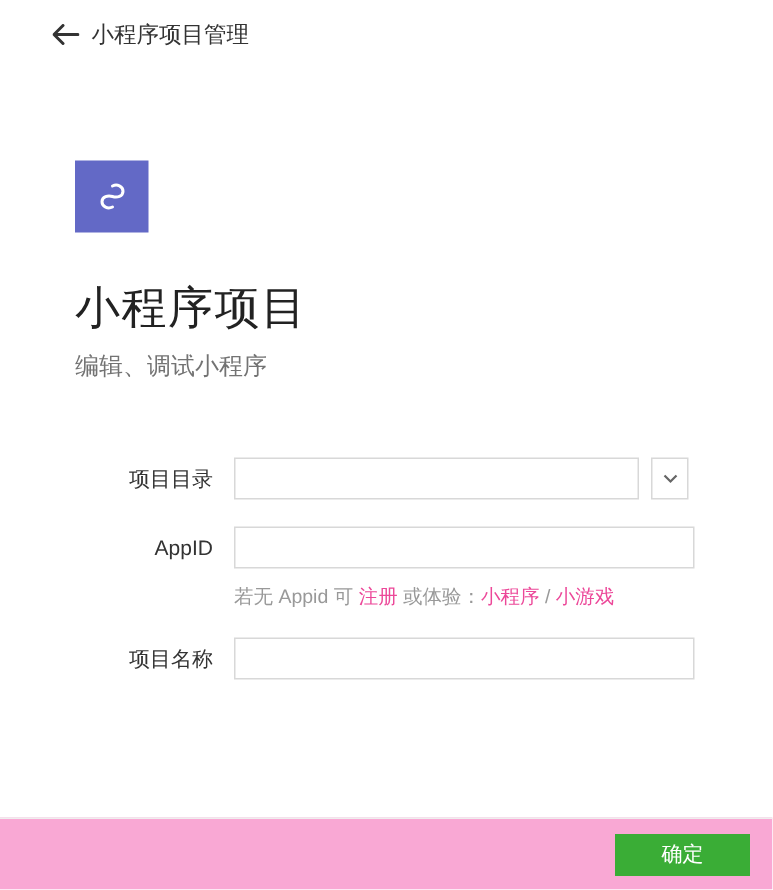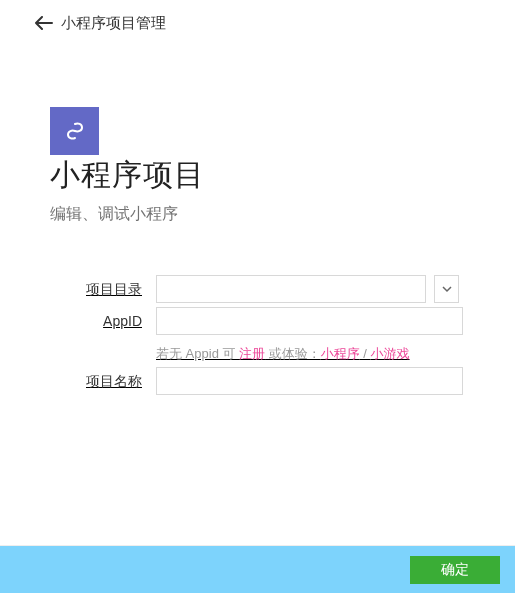--- a/index.html
+++ b/index.html
@@ -39,35 +39,35 @@
       background: #6369c6;
       display: flex;
       align-items: center;
       justify-content: center;
       margin-top: 60px;
     }
     .main-title {
       font-size: 30px;
       font-weight: 400;
       color: #222;
+      margin-top: 30px;
       letter-spacing: 1px;
     }
     .subtitle {
       font-size: 16px;
       color: #737373;
       margin-top: 8px;
     }
     .form {
       margin-top: 50px;
     }
     .form-row {
       display: flex;
       align-items: flex-start;
-      margin-bottom: 4px;
-      text-decoration: underline;
+      margin-bottom: 18px;
     }
     .form-label {
       width: 106px;
       text-align: right;
       font-size: 14px;
       color: #333;
       padding-right: 14px;
       line-height: 28px;
     }
     .form-field {
@@ -119,21 +119,21 @@
       position: absolute;
       bottom: 0;
       left: 0;
       right: 0;
       height: 48px;
       border-top: 1px solid #eee;
       display: flex;
       align-items: center;
       justify-content: flex-end;
       padding-right: 15px;
-      background: #7dd3fc;
+      background: #f9a8d4;
     }
     .confirm-btn {
       background: #3aad36;
       color: #fff;
       border: none;
       width: 90px;
       height: 28px;
       font-size: 14px;
       cursor: pointer;
     }

